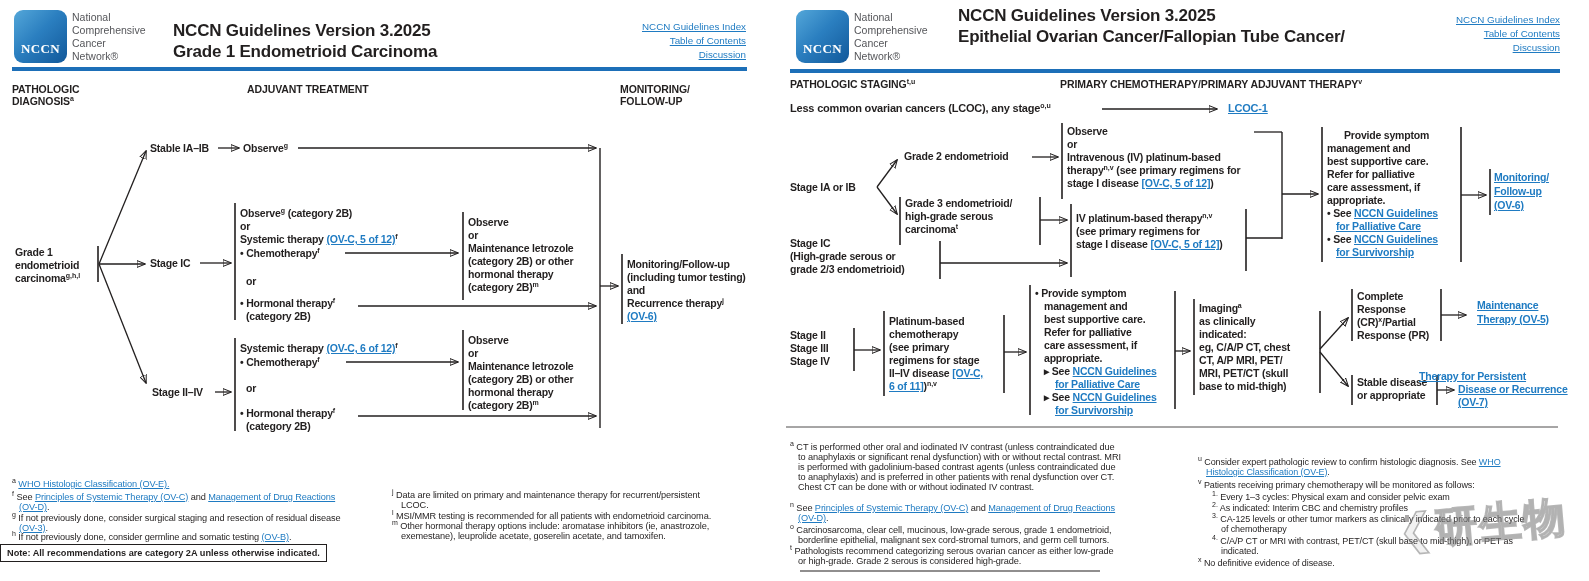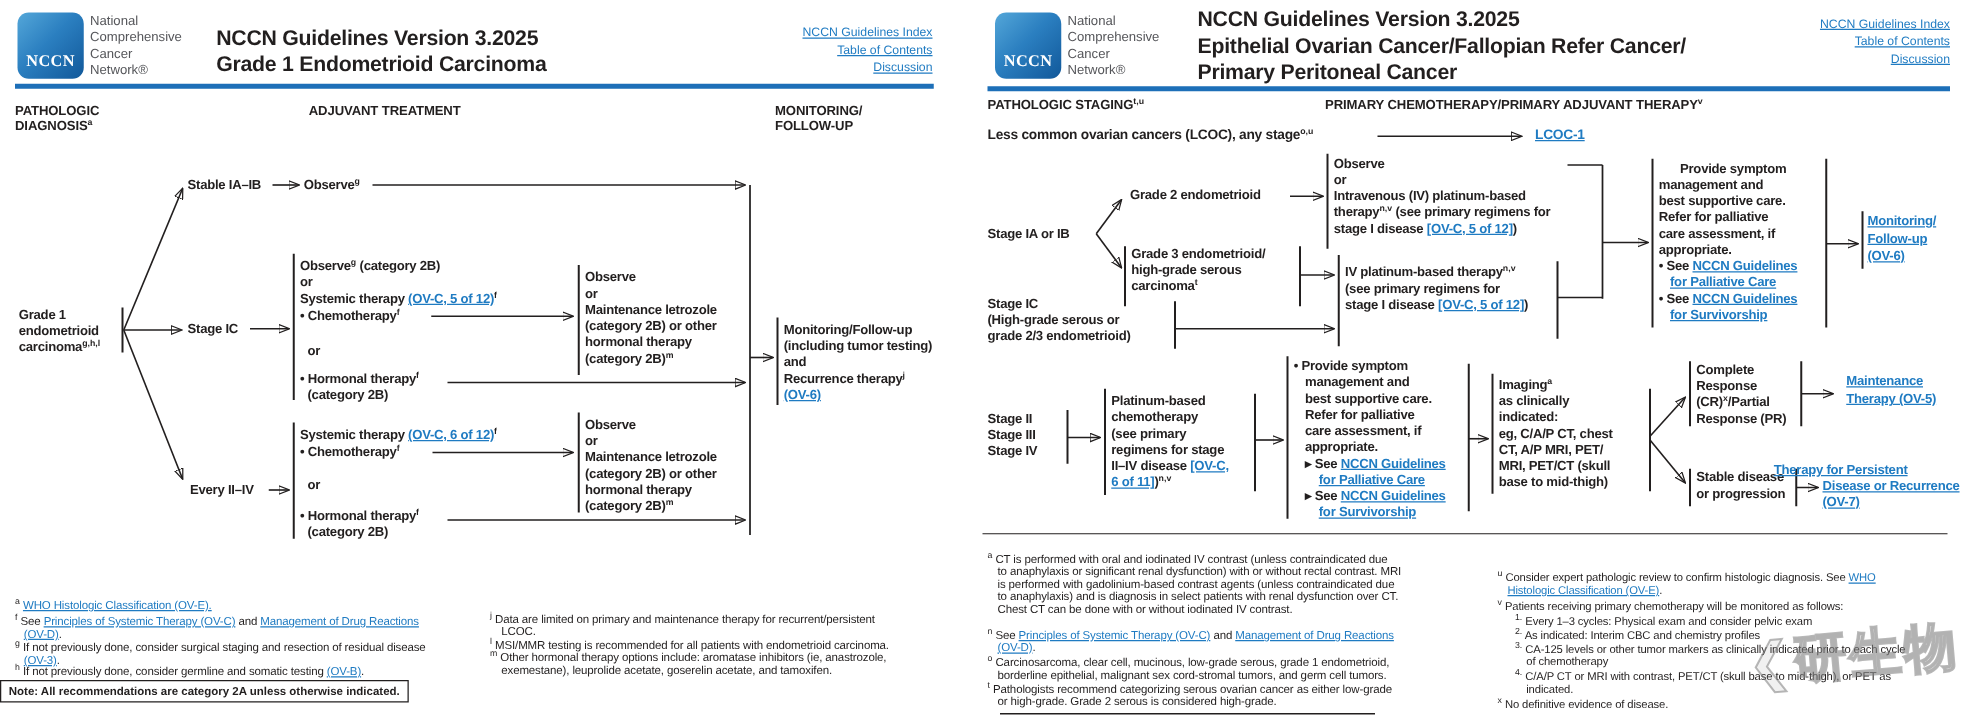--- a/index.html
+++ b/index.html
@@ -96,21 +96,21 @@
       <div>FOLLOW-UP</div>
     </div>
 
     <div class="fl" style="left:15px;top:246px">Grade 1</div>
     <div class="fl" style="left:15px;top:259px">endometrioid</div>
     <div class="fl" style="left:15px;top:272px"><span>carcinoma</span><sup>g,h,l</sup></div>
 
     <div class="fl" style="left:150px;top:142px">Stable IA–IB</div>
     <div class="fl" style="left:243px;top:142px"><span>Observe</span><sup>g</sup></div>
     <div class="fl" style="left:150px;top:257px">Stage IC</div>
-    <div class="fl" style="left:152px;top:386px">Every II–IV</div>
+    <div class="fl" style="left:152px;top:386px">Stage II–IV</div>
 
     <div class="fl" style="left:240px;top:207px"><span>Observe</span><sup>g</sup><span> (category 2B)</span></div>
     <div class="fl" style="left:240px;top:220px">or</div>
     <div class="fl" style="left:240px;top:233px"><span>Systemic therapy </span><span class="lnk">(OV-C, 5 of 12)</span><sup>f</sup></div>
     <div class="fl" style="left:240px;top:247px"><span>• Chemotherapy</span><sup>f</sup></div>
     <div class="fl" style="left:246px;top:275px">or</div>
     <div class="fl" style="left:240px;top:297px"><span>• Hormonal therapy</span><sup>f</sup></div>
     <div class="fl" style="left:246px;top:310px">(category 2B)</div>
 
     <div class="fl" style="left:240px;top:342px"><span>Systemic therapy </span><span class="lnk">(OV-C, 6 of 12)</span><sup>f</sup></div>
@@ -211,22 +211,21 @@
       <span>NCCN</span>
     </div>
     <div class="org" style="left:74px;top:11px">
       <div>National</div>
       <div>Comprehensive</div>
       <div>Cancer</div>
       <div>Network®</div>
     </div>
     <div class="title" style="left:178px;top:5px">
       <div>NCCN Guidelines Version 3.2025</div>
-      <div>Epithelial Ovarian Cancer/Fallopian Refer Cancer/</div>
-      <div>Primary Peritoneal Cancer</div>
+      <div>Epithelial Ovarian Cancer/Fallopian Tube Cancer/</div>
     </div>
     <div class="navl" style="left:610px;top:13px;width:170px">
       <div><span class="lnk">NCCN Guidelines Index</span></div>
       <div><span class="lnk">Table of Contents</span></div>
       <div><span class="lnk">Discussion</span></div>
     </div>
     <div class="bluebar" style="left:10px;top:69px;width:770px"></div>
 
     <div class="colh" style="left:10px;top:79px"><span>PATHOLOGIC STAGING</span><sup>t,u</sup></div>
     <div class="colh" style="left:280px;top:79px"><span>PRIMARY CHEMOTHERAPY/PRIMARY ADJUVANT THERAPY</span><sup>v</sup></div>
@@ -300,30 +299,30 @@
 
     <div class="fl" style="left:577px;top:290px">Complete</div>
     <div class="fl" style="left:577px;top:303px">Response</div>
     <div class="fl" style="left:577px;top:316px"><span>(CR)</span><sup>x</sup><span>/Partial</span></div>
     <div class="fl" style="left:577px;top:329px">Response (PR)</div>
 
     <div class="fl" style="left:697px;top:299px"><span class="lnk">Maintenance</span></div>
     <div class="fl" style="left:697px;top:313px"><span class="lnk">Therapy (OV-5)</span></div>
 
     <div class="fl" style="left:577px;top:376px">Stable disease</div>
-    <div class="fl" style="left:577px;top:389px">or progression</div>
+    <div class="fl" style="left:577px;top:389px">or appropriate</div>
 
     <div class="fl" style="left:639px;top:370px"><span class="lnk">Therapy for Persistent</span></div>
     <div class="fl" style="left:678px;top:383px"><span class="lnk">Disease or Recurrence</span></div>
     <div class="fl" style="left:678px;top:396px"><span class="lnk">(OV-7)</span></div>
 
-    <div class="fn" style="left:10px;top:442px"><sup>a</sup> <span>CT is performed with oral and iodinated IV contrast (unless contraindicated due</span></div>
+    <div class="fn" style="left:10px;top:442px"><sup>a</sup> <span>CT is performed other oral and iodinated IV contrast (unless contraindicated due</span></div>
     <div class="fn" style="left:18px;top:452px">to anaphylaxis or significant renal dysfunction) with or without rectal contrast. MRI</div>
     <div class="fn" style="left:18px;top:462px">is performed with gadolinium-based contrast agents (unless contraindicated due</div>
-    <div class="fn" style="left:18px;top:472px">to anaphylaxis) and is diagnosis in select patients with renal dysfunction over CT.</div>
+    <div class="fn" style="left:18px;top:472px">to anaphylaxis) and is preferred in other patients with renal dysfunction over CT.</div>
     <div class="fn" style="left:18px;top:482px">Chest CT can be done with or without iodinated IV contrast.</div>
     <div class="fn" style="left:10px;top:503px"><sup>n</sup> <span>See </span><span class="lnk">Principles of Systemic Therapy (OV-C)</span><span> and </span><span class="lnk">Management of Drug Reactions</span></div>
     <div class="fn" style="left:18px;top:513px"><span class="lnk">(OV-D)</span><span>.</span></div>
     <div class="fn" style="left:10px;top:525px"><sup>o</sup> <span>Carcinosarcoma, clear cell, mucinous, low-grade serous, grade 1 endometrioid,</span></div>
     <div class="fn" style="left:18px;top:535px">borderline epithelial, malignant sex cord-stromal tumors, and germ cell tumors.</div>
     <div class="fn" style="left:10px;top:546px"><sup>t</sup> <span>Pathologists recommend categorizing serous ovarian cancer as either low-grade</span></div>
     <div class="fn" style="left:18px;top:556px">or high-grade. Grade 2 serous is considered high-grade.</div>
 
     <div class="fn fn9" style="left:418px;top:457px"><sup>u</sup> <span>Consider expert pathologic review to confirm histologic diagnosis. See </span><span class="lnk">WHO</span></div>
     <div class="fn fn9" style="left:426px;top:467px"><span class="lnk">Histologic Classification (OV-E)</span><span>.</span></div>

